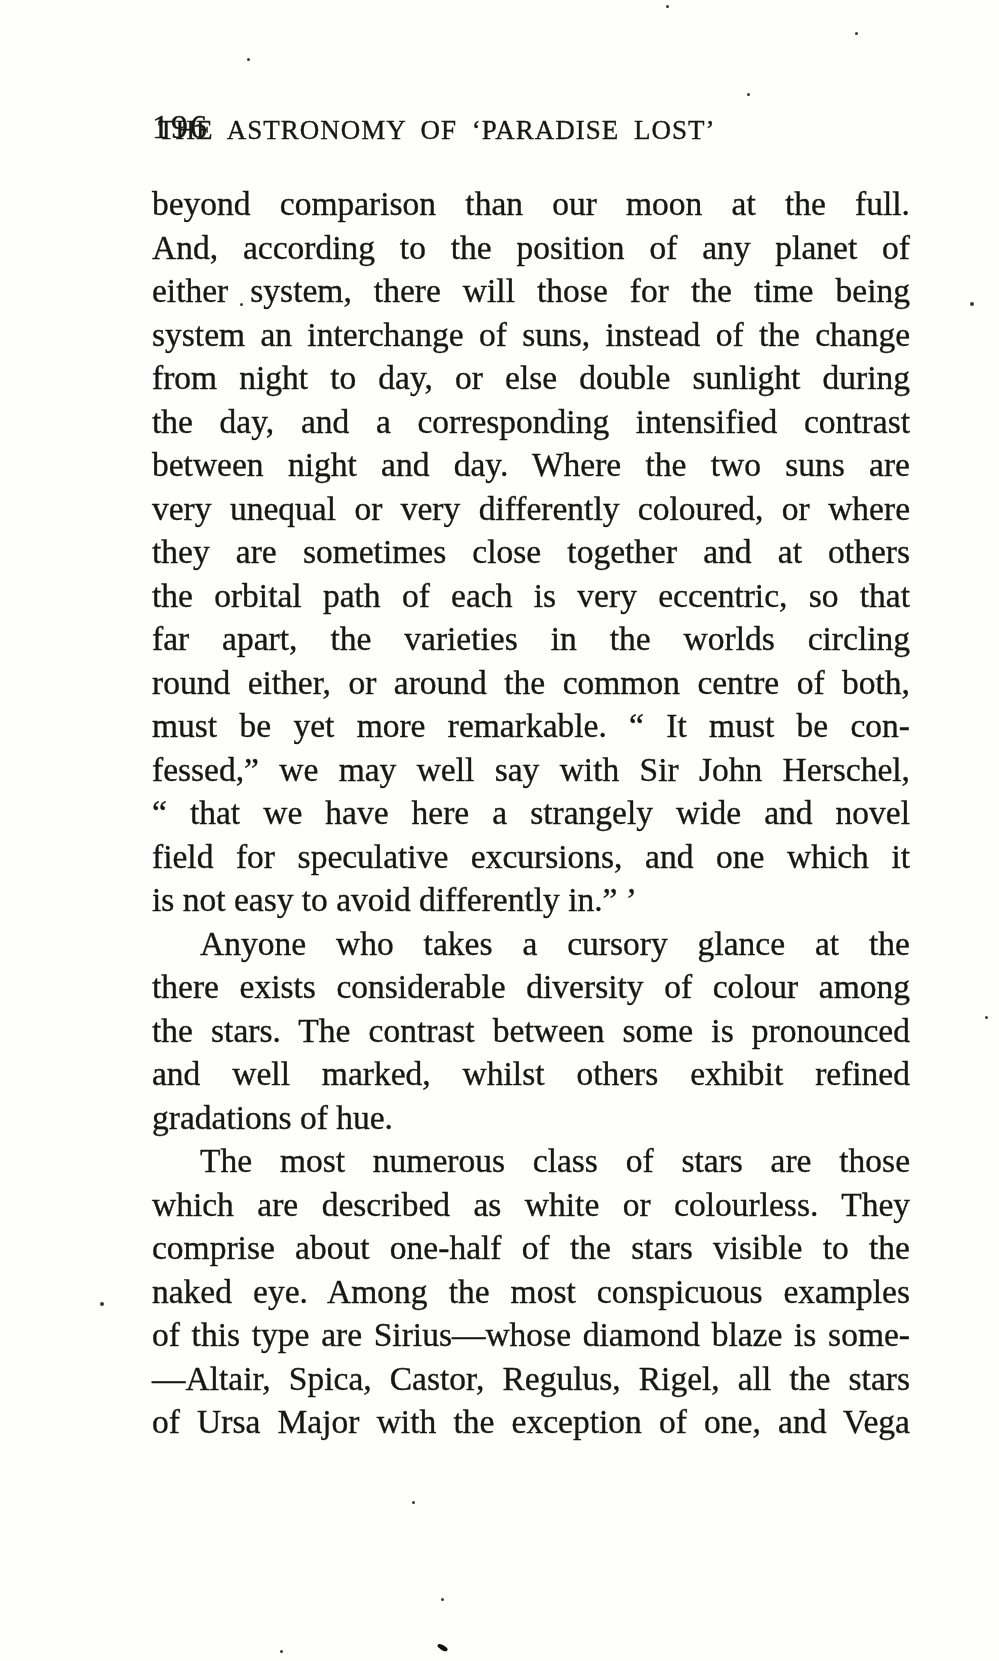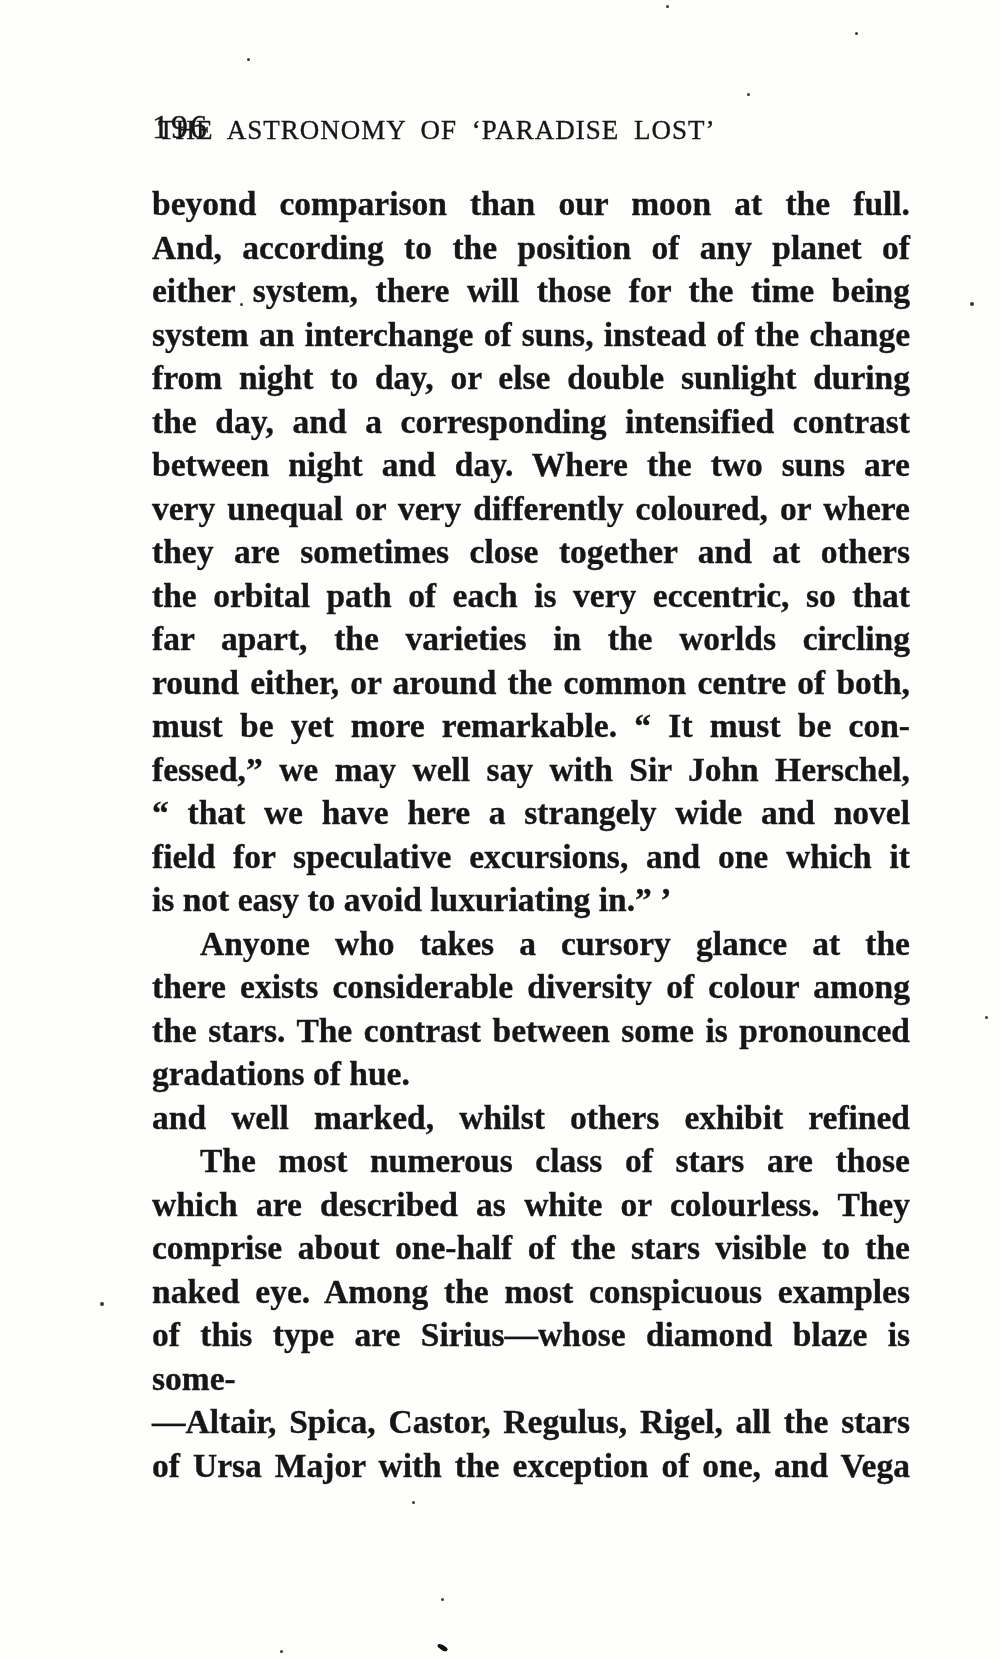--- a/index.html
+++ b/index.html
@@ -41,21 +41,20 @@
     white-space: nowrap;
   }
   
   .bodytext {
     position: absolute;
     left: 152px;
     top: 182px;
     width: 758px;
     font-size: 33.5px;
     line-height: 43.5px;
-    font-weight: bold;
   }
   .para { margin: 0; }
   .line {
     text-align: justify;
     text-align-last: justify;
     text-justify: inter-word;
     white-space: normal;
   }
   .para.indented .line:first-child { text-indent: 48px; }
   .line.last { text-align-last: left; }
@@ -96,28 +95,28 @@
         <div class="line">between night and day.  Where the two suns are</div>
         <div class="line">very unequal or very differently coloured, or where</div>
         <div class="line">they are sometimes close together and at others</div>
         <div class="line">the orbital path of each is very eccentric, so that</div>
         <div class="line">far apart, the varieties in the worlds circling</div>
         <div class="line">round either, or around the common centre of both,</div>
         <div class="line">must be yet more remarkable.  “ It must be con-</div>
         <div class="line">fessed,” we may well say with Sir John Herschel,</div>
         <div class="line">“ that we have here a strangely wide and novel</div>
         <div class="line">field for speculative excursions, and one which it</div>
-        <div class="line last">is not easy to avoid luxuriating in.” ’</div>
+        <div class="line last">is not easy to avoid differently in.” ’</div>
       </div>
       <div class="para indented">
         <div class="line">Anyone who takes a cursory glance at the</div>
         <div class="line">there exists considerable diversity of colour among</div>
         <div class="line">the stars.  The contrast between some is pronounced</div>
+        <div class="line">and well marked, whilst others exhibit refined</div>
         <div class="line last">gradations of hue.</div>
-        <div class="line">and well marked, whilst others exhibit refined</div>
       </div>
       <div class="para indented">
         <div class="line">The most numerous class of stars are those</div>
         <div class="line">which are described as white or colourless.  They</div>
         <div class="line">comprise about one-half of the stars visible to the</div>
         <div class="line">naked eye.  Among the most conspicuous examples</div>
         <div class="line">of this type are Sirius—whose diamond blaze is some-</div>
         <div class="line">—Altair, Spica, Castor, Regulus, Rigel, all the stars</div>
         <div class="line">of Ursa Major with the exception of one, and Vega</div>
       </div>

